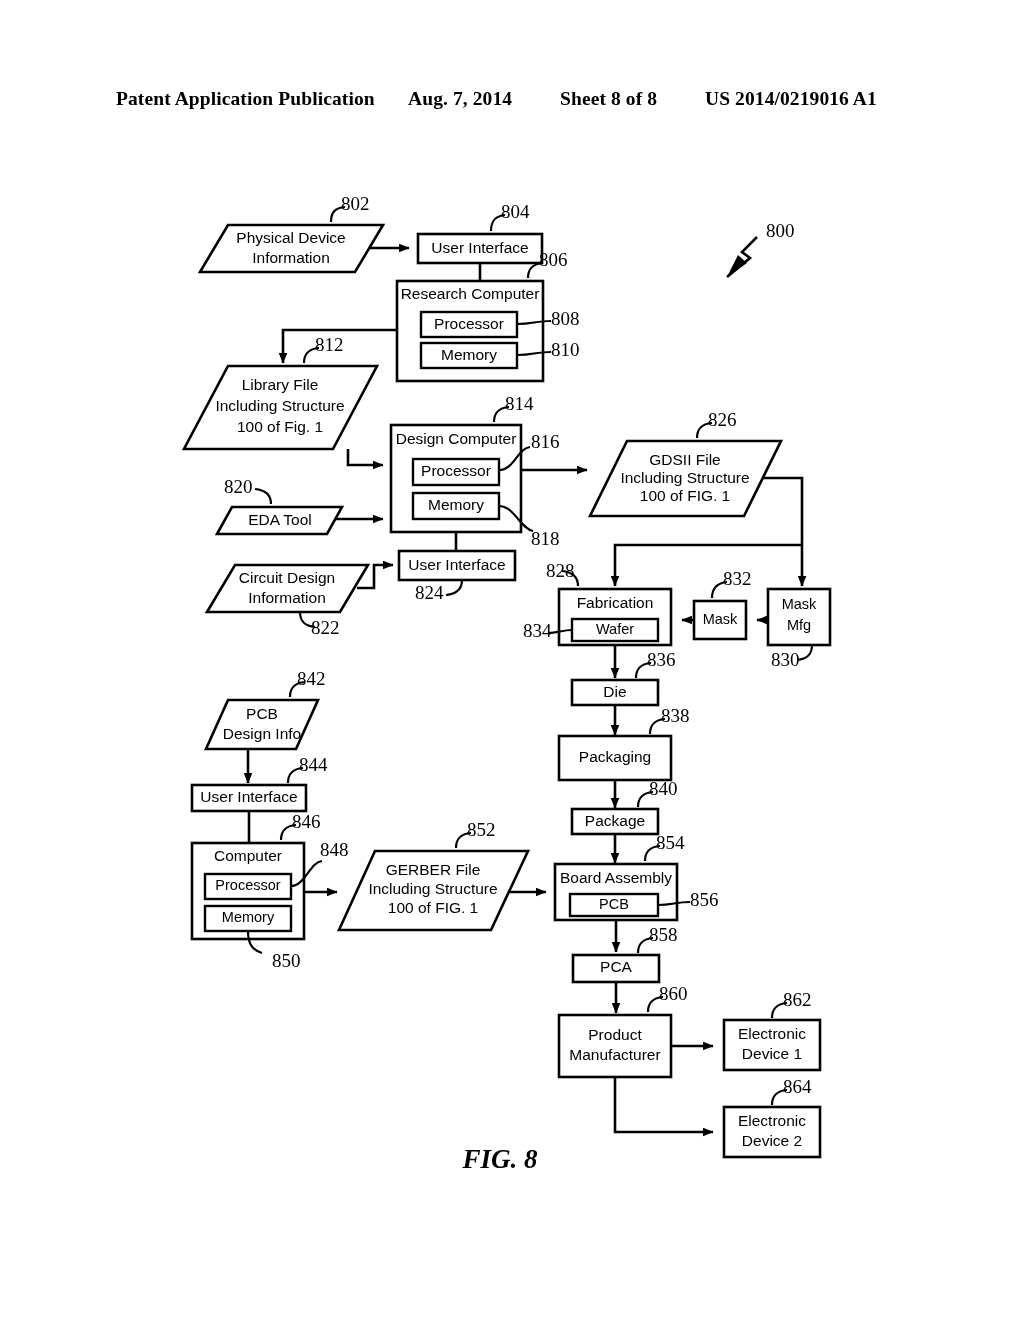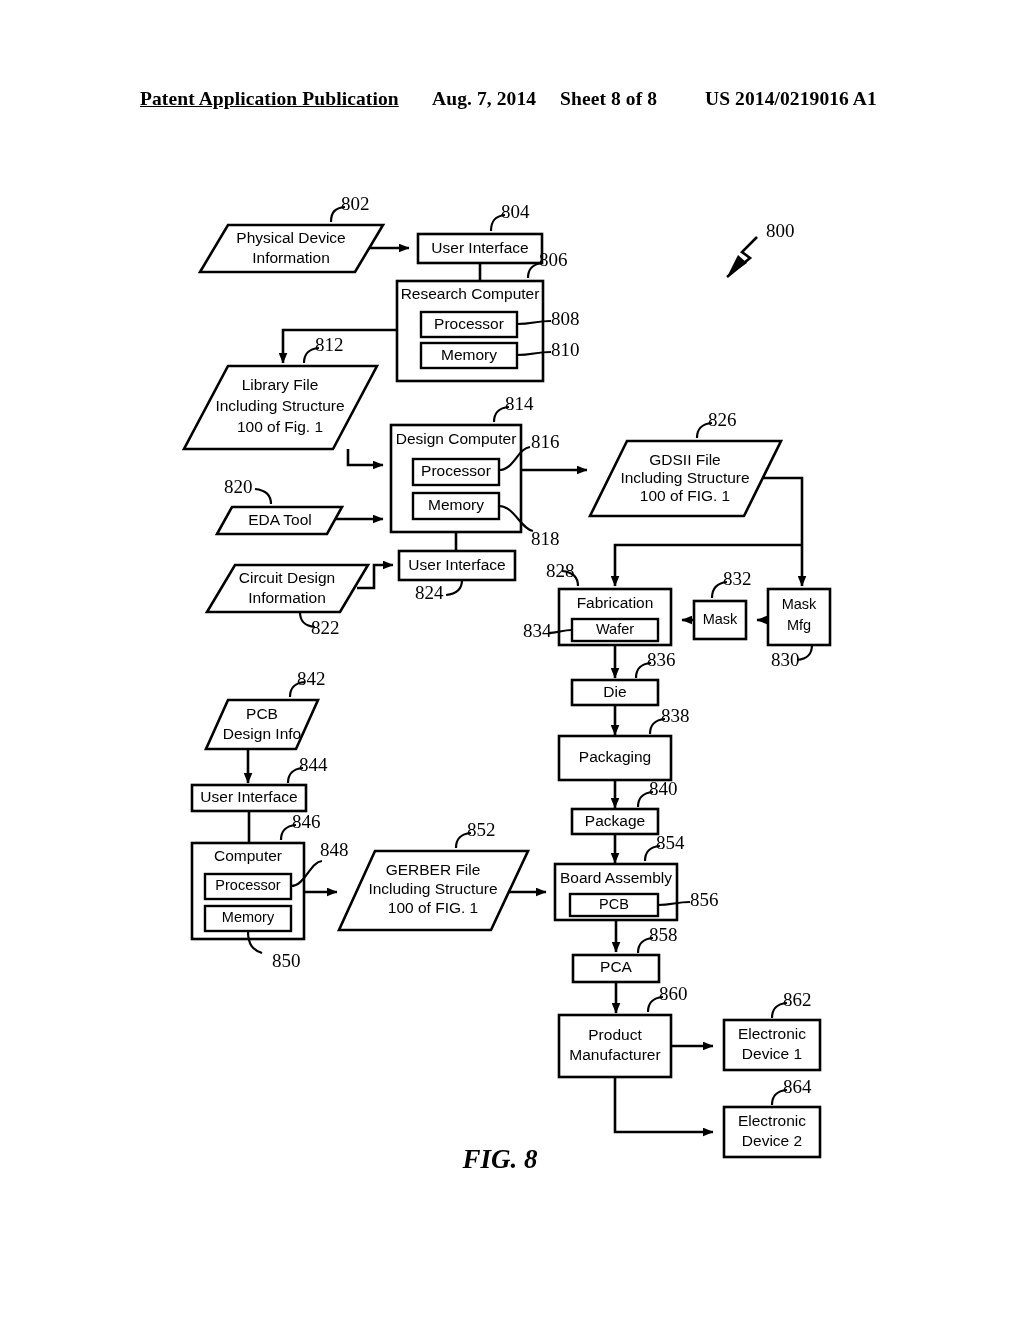--- a/index.html
+++ b/index.html
@@ -15,22 +15,22 @@
     position:absolute;
     top:88px;
     left:0;right:0;
     font-family:"Liberation Serif", serif;
     font-weight:bold;
     font-size:19.5px;
     letter-spacing:0.1px;
     white-space:nowrap;
   }
   .hdr span{position:absolute;}
-  .h-pub{left:140px;text-decoration:underline;}
-  .h-date{left:432px;}
+  .h-pub{left:116px;}
+  .h-date{left:408px;}
   .h-sheet{left:560px;}
   .h-num{left:705px;text-align:right;}
 
   svg{position:absolute;top:0;left:0;width:1024px;height:1320px;}
   .bx{fill:#ffffff;stroke:#000000;stroke-width:2.6;}
   .bxi{fill:#ffffff;stroke:#000000;stroke-width:2.4;}
   .pg{fill:#ffffff;stroke:#000000;stroke-width:2.6;}
   .ln{fill:none;stroke:#000000;stroke-width:2.6;stroke-linecap:butt;}
   .lead{fill:none;stroke:#000000;stroke-width:2.2;}
   .txt{

